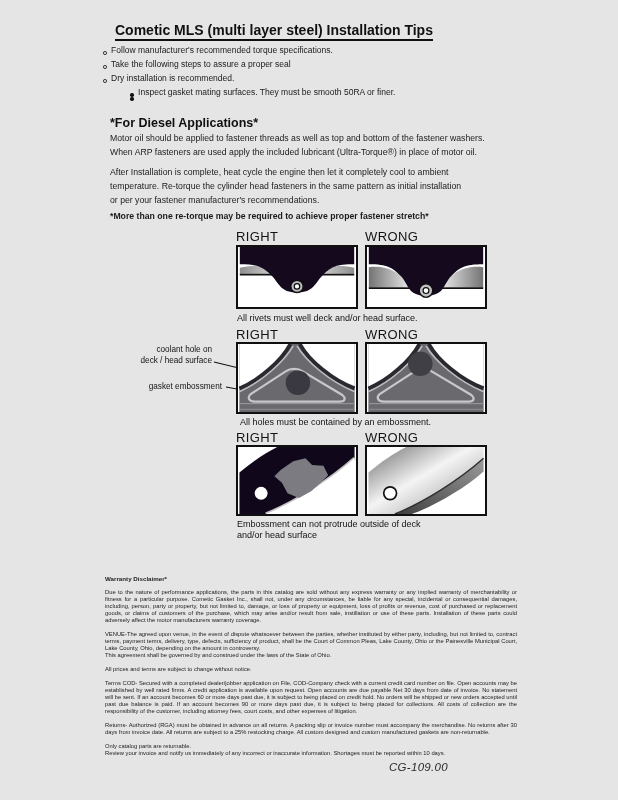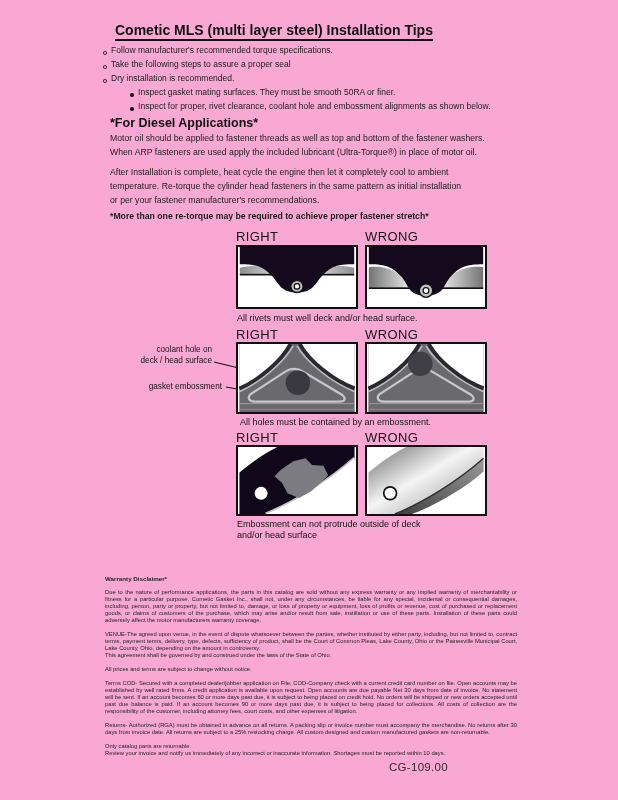--- a/index.html
+++ b/index.html
@@ -1,18 +1,18 @@
 <!DOCTYPE html>
 <html><head>
 <meta charset="utf-8">
 <style>
   * { margin:0; padding:0; box-sizing:border-box; }
   html,body { background:#ffffff; }
   .page {
-    position:relative; width:618px; height:800px; background:#f9a8d4;
+    position:relative; width:618px; height:800px; background:#e5e5e5;
     font-family:"Liberation Sans", sans-serif; color:#1b1b1b; overflow:hidden;
   }
   .abs { position:absolute; }
   .pre { white-space:pre-line; }
 
   
   .title {
     left:115px; top:22px; font-size:14px; font-weight:bold; color:#101010;
     border-bottom:2px solid #101010; padding-bottom:1px; display:inline-block;
   }
@@ -47,21 +47,21 @@
   .ann { font-size:8.2px; line-height:11px; color:#131313; text-align:right; }
   .ann1 { left:104px; top:344px; width:108px; }
   .ann2 { left:96px; top:381px; width:126px; }
   .ann-lines { left:208px; top:356px; width:100px; height:44px; pointer-events:none; }
 
   
   .legal { left:105px; top:575px; width:412px; font-size:5.8px; line-height:7px; color:#222; }
   .legal-h { font-weight:bold; font-size:6.2px; margin-bottom:7px; }
   .lp { margin-bottom:7px; text-align:justify; white-space:pre-line; }
 
-  .partnum { left:389px; top:761px; font-size:11.5px; color:#2e2a2a; letter-spacing:0.3px; }
+  .partnum { left:389px; top:761px; font-size:11.5px; color:#2e2a2a; letter-spacing:0.3px;font-style:italic; }
 </style>
 </head>
 <body>
 
 <div class="page">
 
   <h1 class="abs title">Cometic MLS (multi layer steel) Installation Tips</h1>
 
   <div class="abs tips">
     <div class="bullet">
@@ -75,21 +75,20 @@
     <div class="bullet">
       <span class="mk o"></span>
       <span>Dry installation is recommended.</span>
     </div>
     <div class="bullet sub">
       <span class="mk f"></span>
       <span>Inspect gasket mating surfaces.  They must be smooth 50RA or finer.</span>
     </div>
     <div class="bullet sub">
       <span class="mk f"></span>
-      <span>Inspect for proper, rivet clearance, coolant hole and embossment alignments as shown below.</span>
     </div>
   </div>
 
   <h2 class="abs diesel-h">*For Diesel Applications*</h2>
   <p class="abs body-p p1 pre">Motor oil should be applied to fastener threads as well as top and bottom of the fastener washers.
 When ARP fasteners are used apply the included lubricant (Ultra-Torque®) in place of motor oil.</p>
   <p class="abs body-p p2 pre">After Installation is complete, heat cycle the engine then let it completely cool to ambient
 temperature. Re-torque the cylinder head fasteners in the same pattern as initial installation
 or per your fastener manufacturer's recommendations.</p>
   <p class="abs body-p p3">*More than one re-torque may be required to achieve proper fastener stretch*</p>

